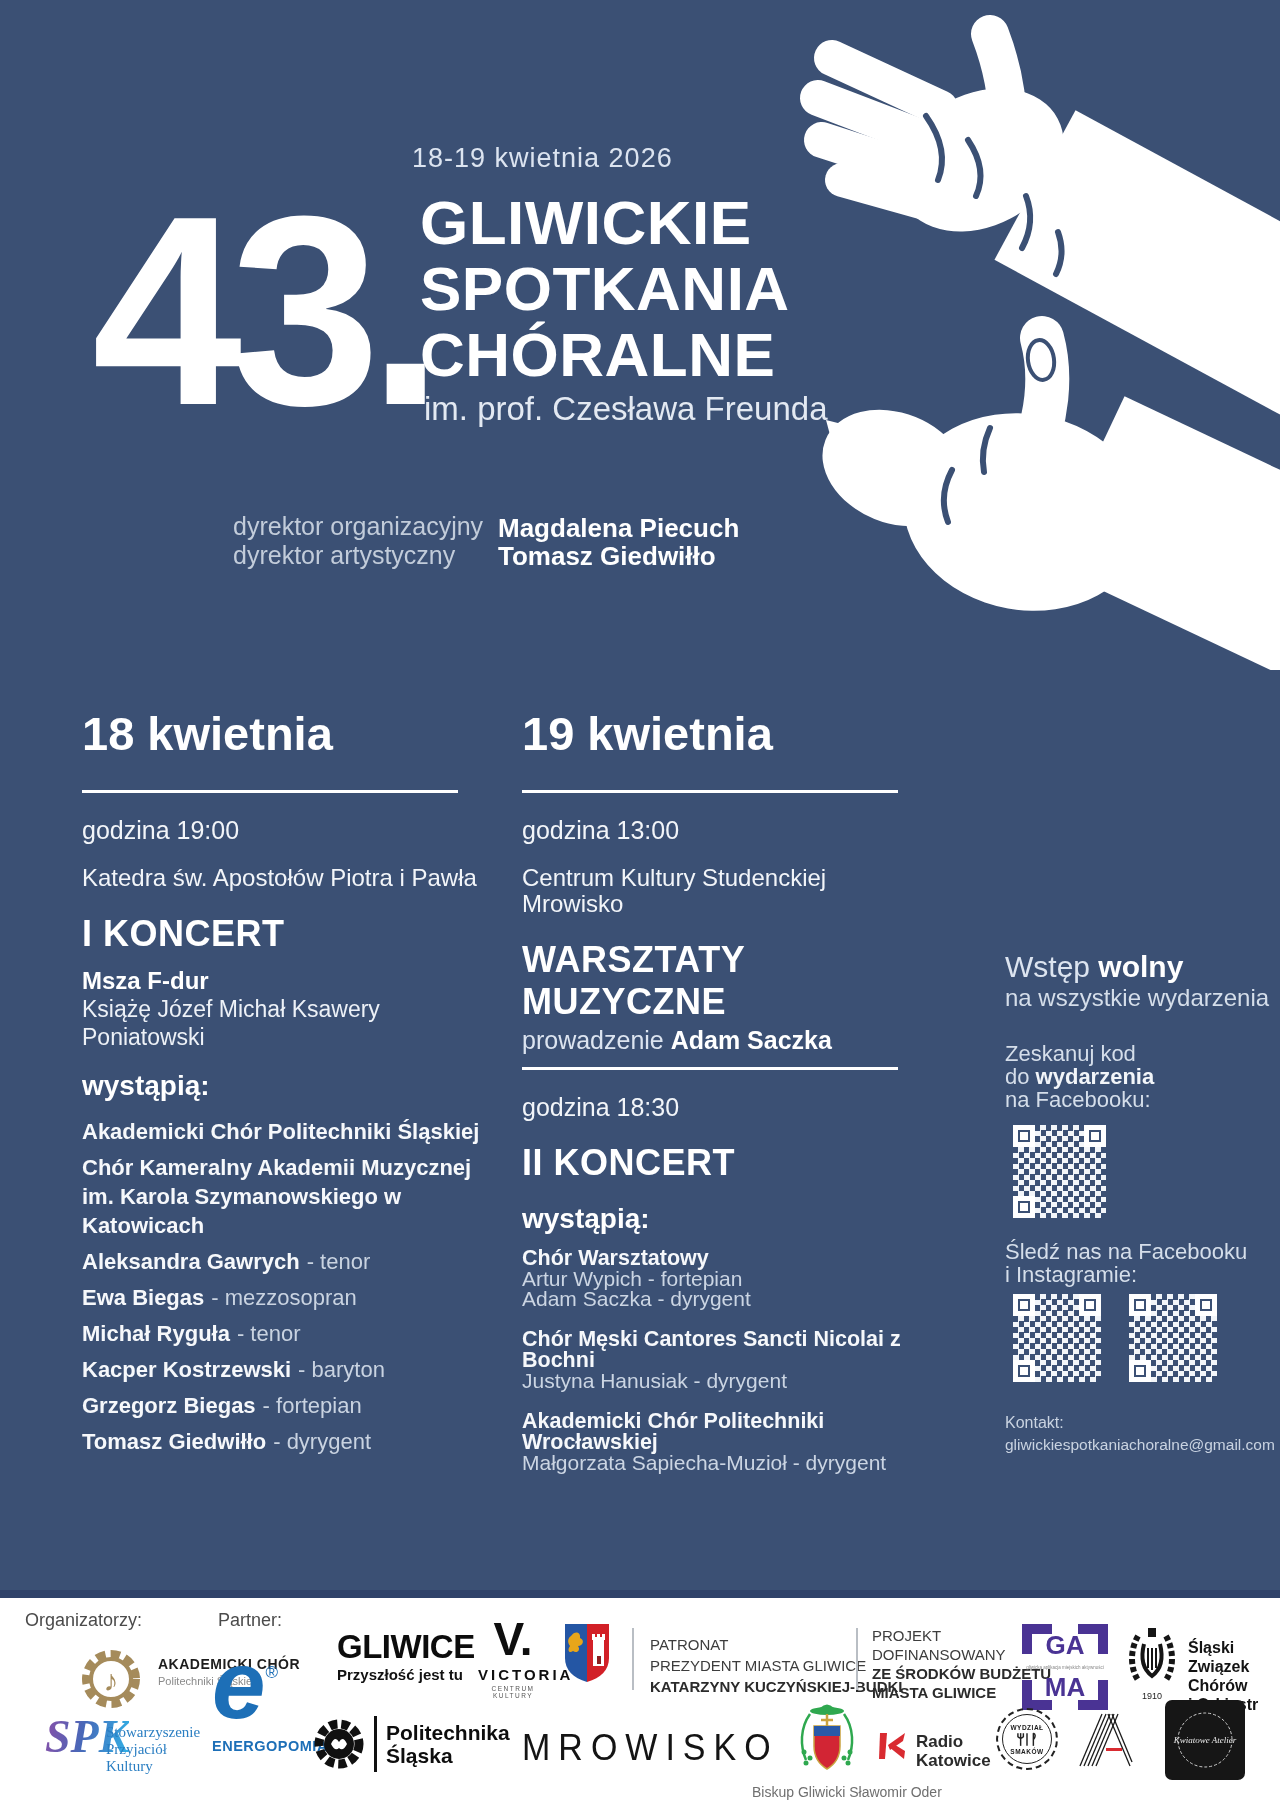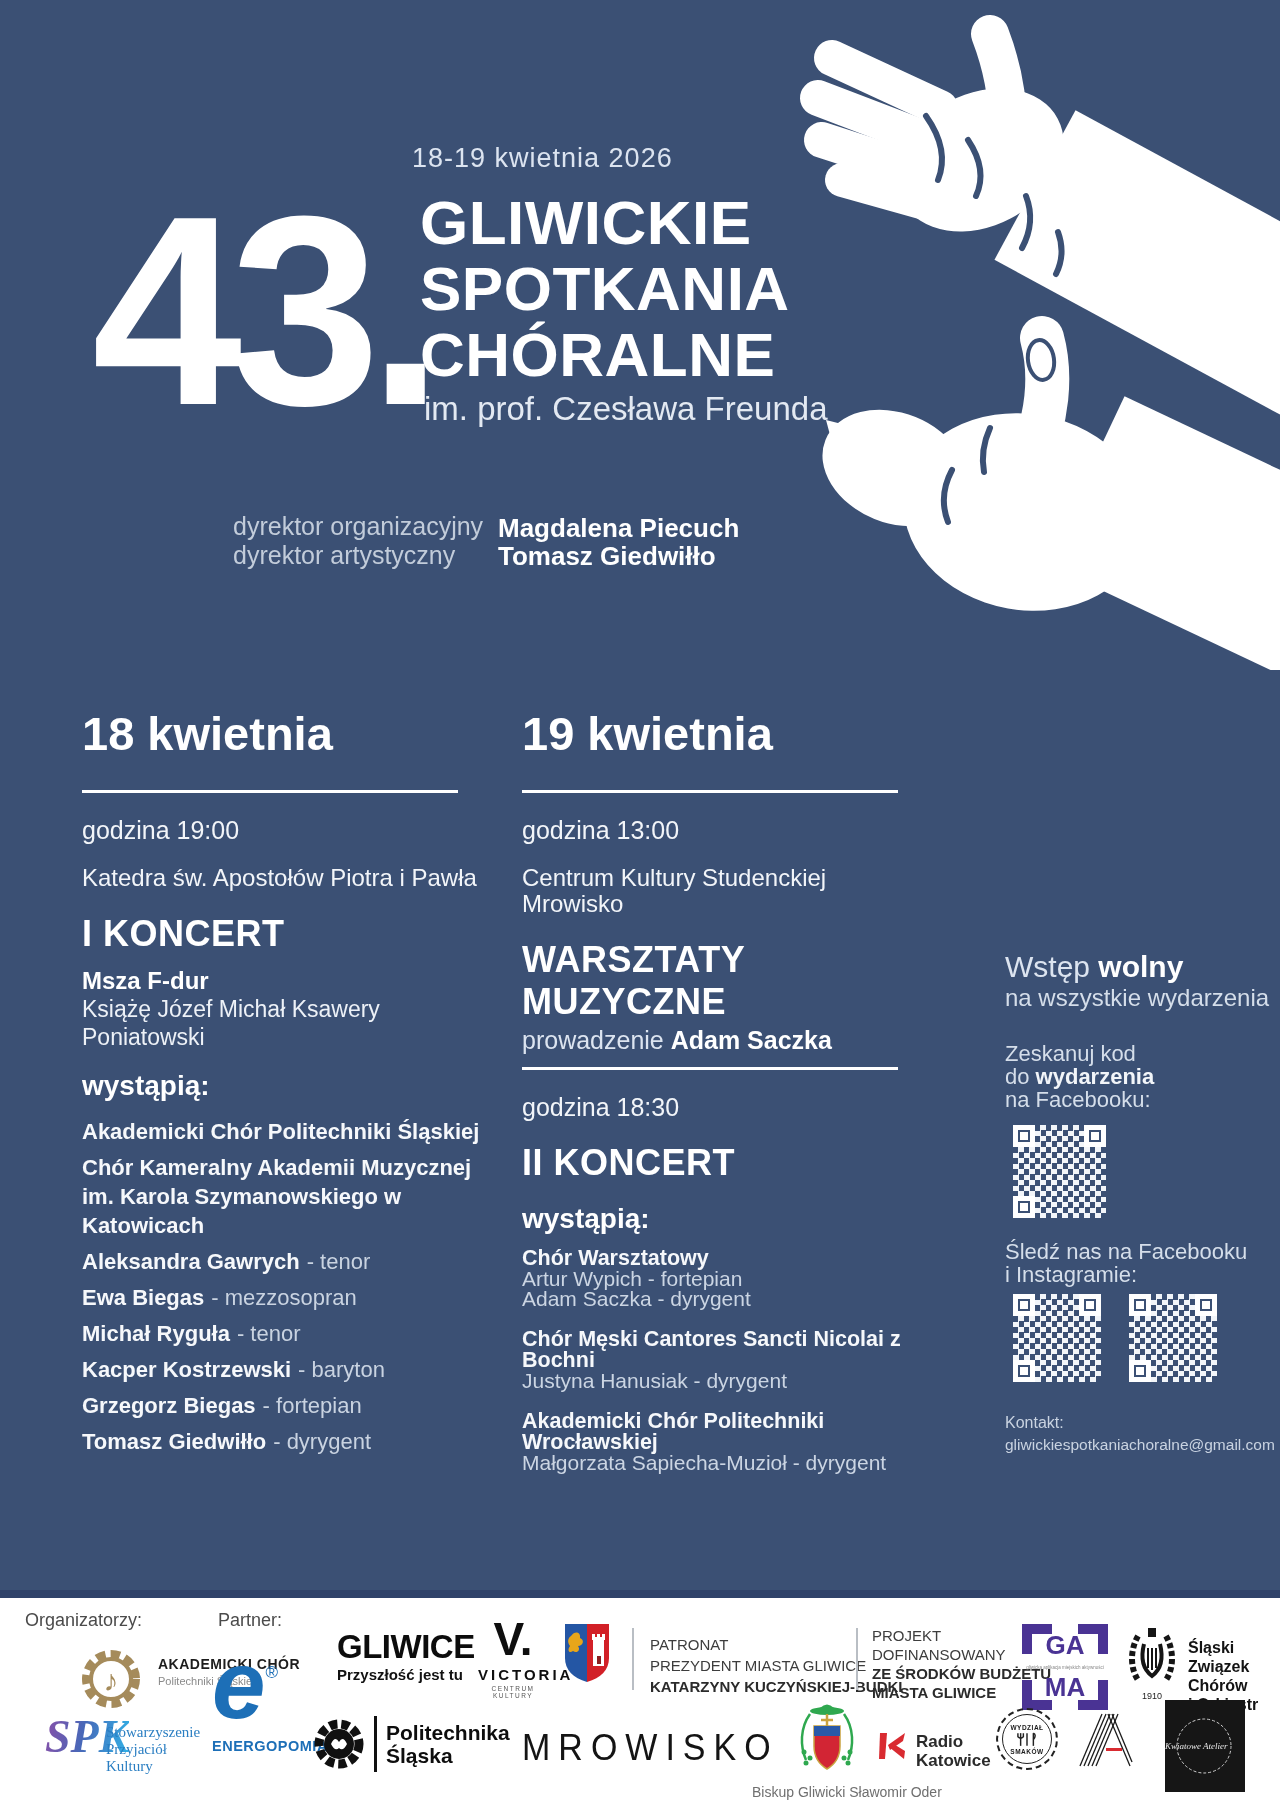--- a/index.html
+++ b/index.html
@@ -89,21 +89,21 @@
   .gama-tag{font-size:4.5px;fill:#888;}
   .union-year{font-size:9px;color:#222;text-align:center;width:48px;margin-top:1px;}
   .union-text{font-size:16px;font-weight:800;line-height:19px;color:#131313;}
   .pol-bar{position:absolute;width:3px;height:56px;background:#101010;}
   .pol-text{font-size:21px;font-weight:800;line-height:23px;color:#0d0d0d;}
   .mrowisko{font-size:34px;letter-spacing:8px;color:#141414;transform:scaleY(1.1);transform-origin:left top;}
   .bishop-cap{font-size:14px;color:#6f6f6f;}
   .radio-text{font-size:17px;font-weight:700;line-height:19px;color:#2b2b2b;}
   .smakow-badge{width:62px;height:62px;border-radius:50%;border:2px dashed #222;display:flex;align-items:center;justify-content:center;box-sizing:border-box;}
   .sb-inner{width:50px;height:50px;border-radius:50%;border:1.5px solid #222;display:flex;flex-direction:column;align-items:center;justify-content:center;font-size:6.5px;font-weight:700;letter-spacing:.5px;gap:1px;color:#1a1a1a;box-sizing:border-box;}
-  .kwiatowe{width:80px;height:92px;background:#161616;display:flex;align-items:center;justify-content:flex-start;position:relative;}
+  .kwiatowe{width:80px;height:80px;background:#161616;display:flex;align-items:center;justify-content:center;position:relative;border-radius:7px;}
   .kw-text{position:absolute;color:#e9e9e9;font-family:"Liberation Serif",serif;font-style:italic;font-size:9px;white-space:nowrap;}
 </style>
 </head>
 <body>
 
 <div class="poster">
 
   <svg class="hands" width="590" height="670" viewBox="0 0 590 670">
     <g fill="none" stroke="#fff" stroke-linecap="round">
       <line x1="250" y1="108" x2="142" y2="58" stroke-width="36"></line>

